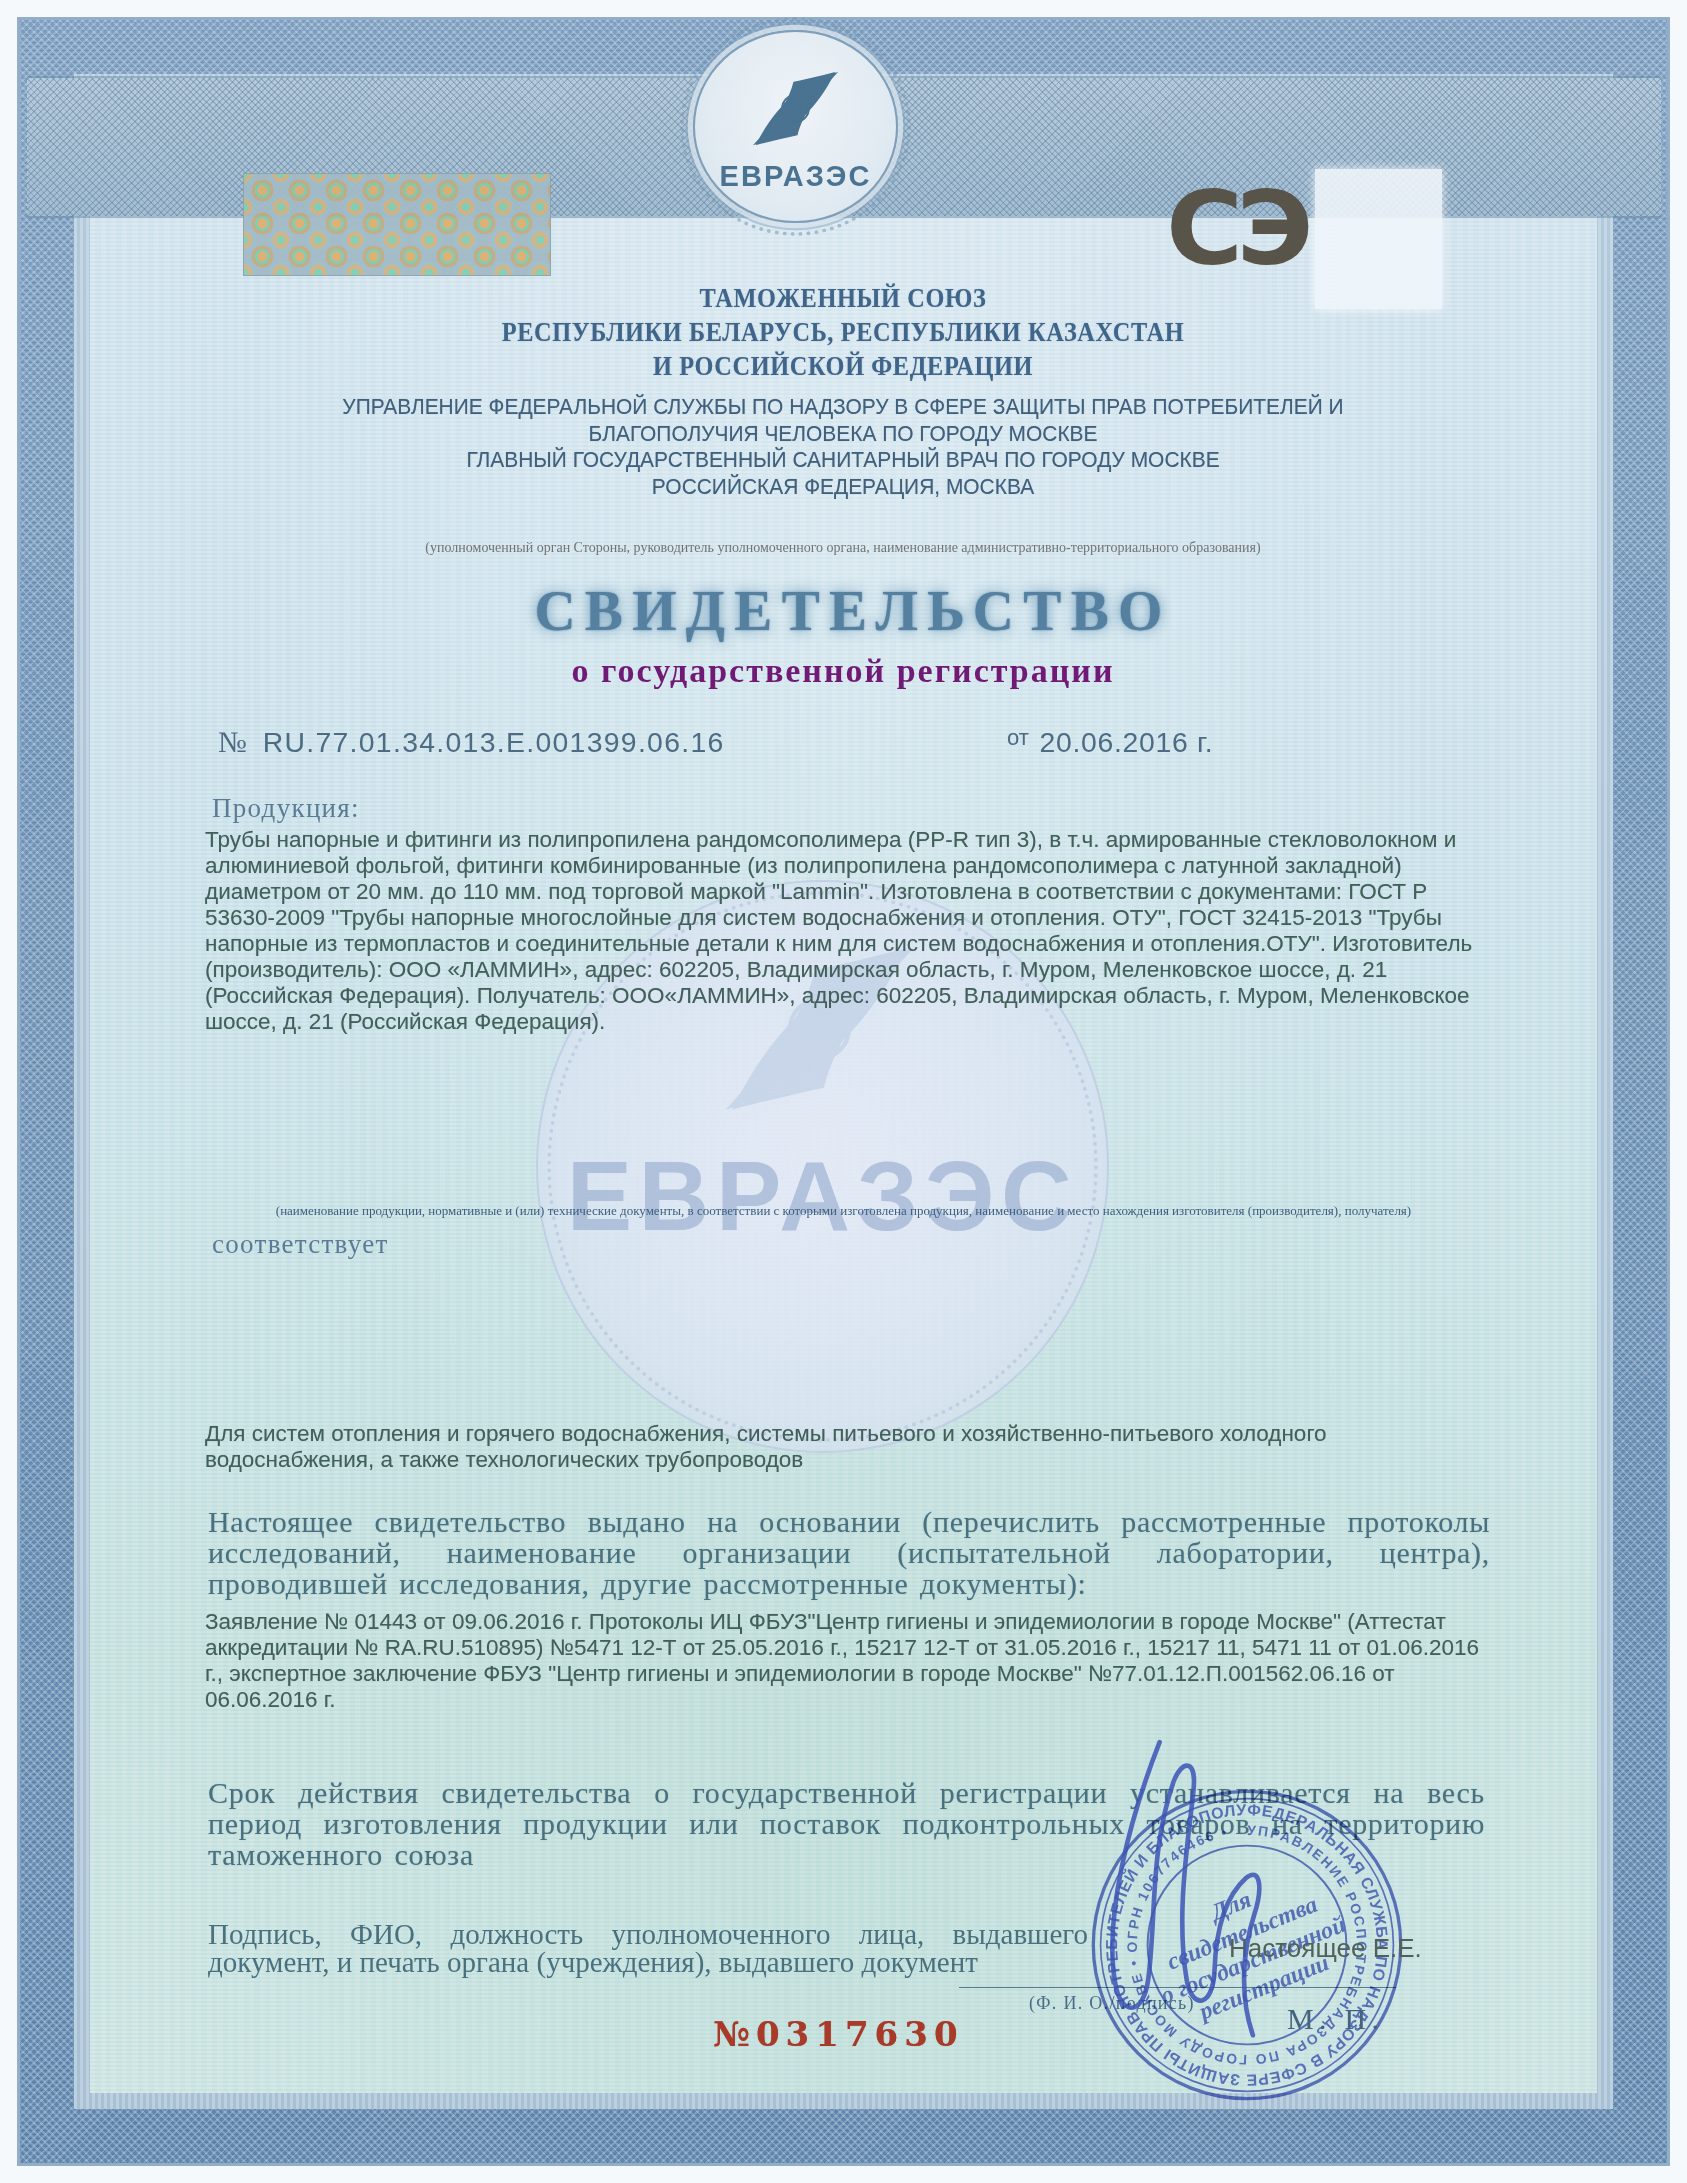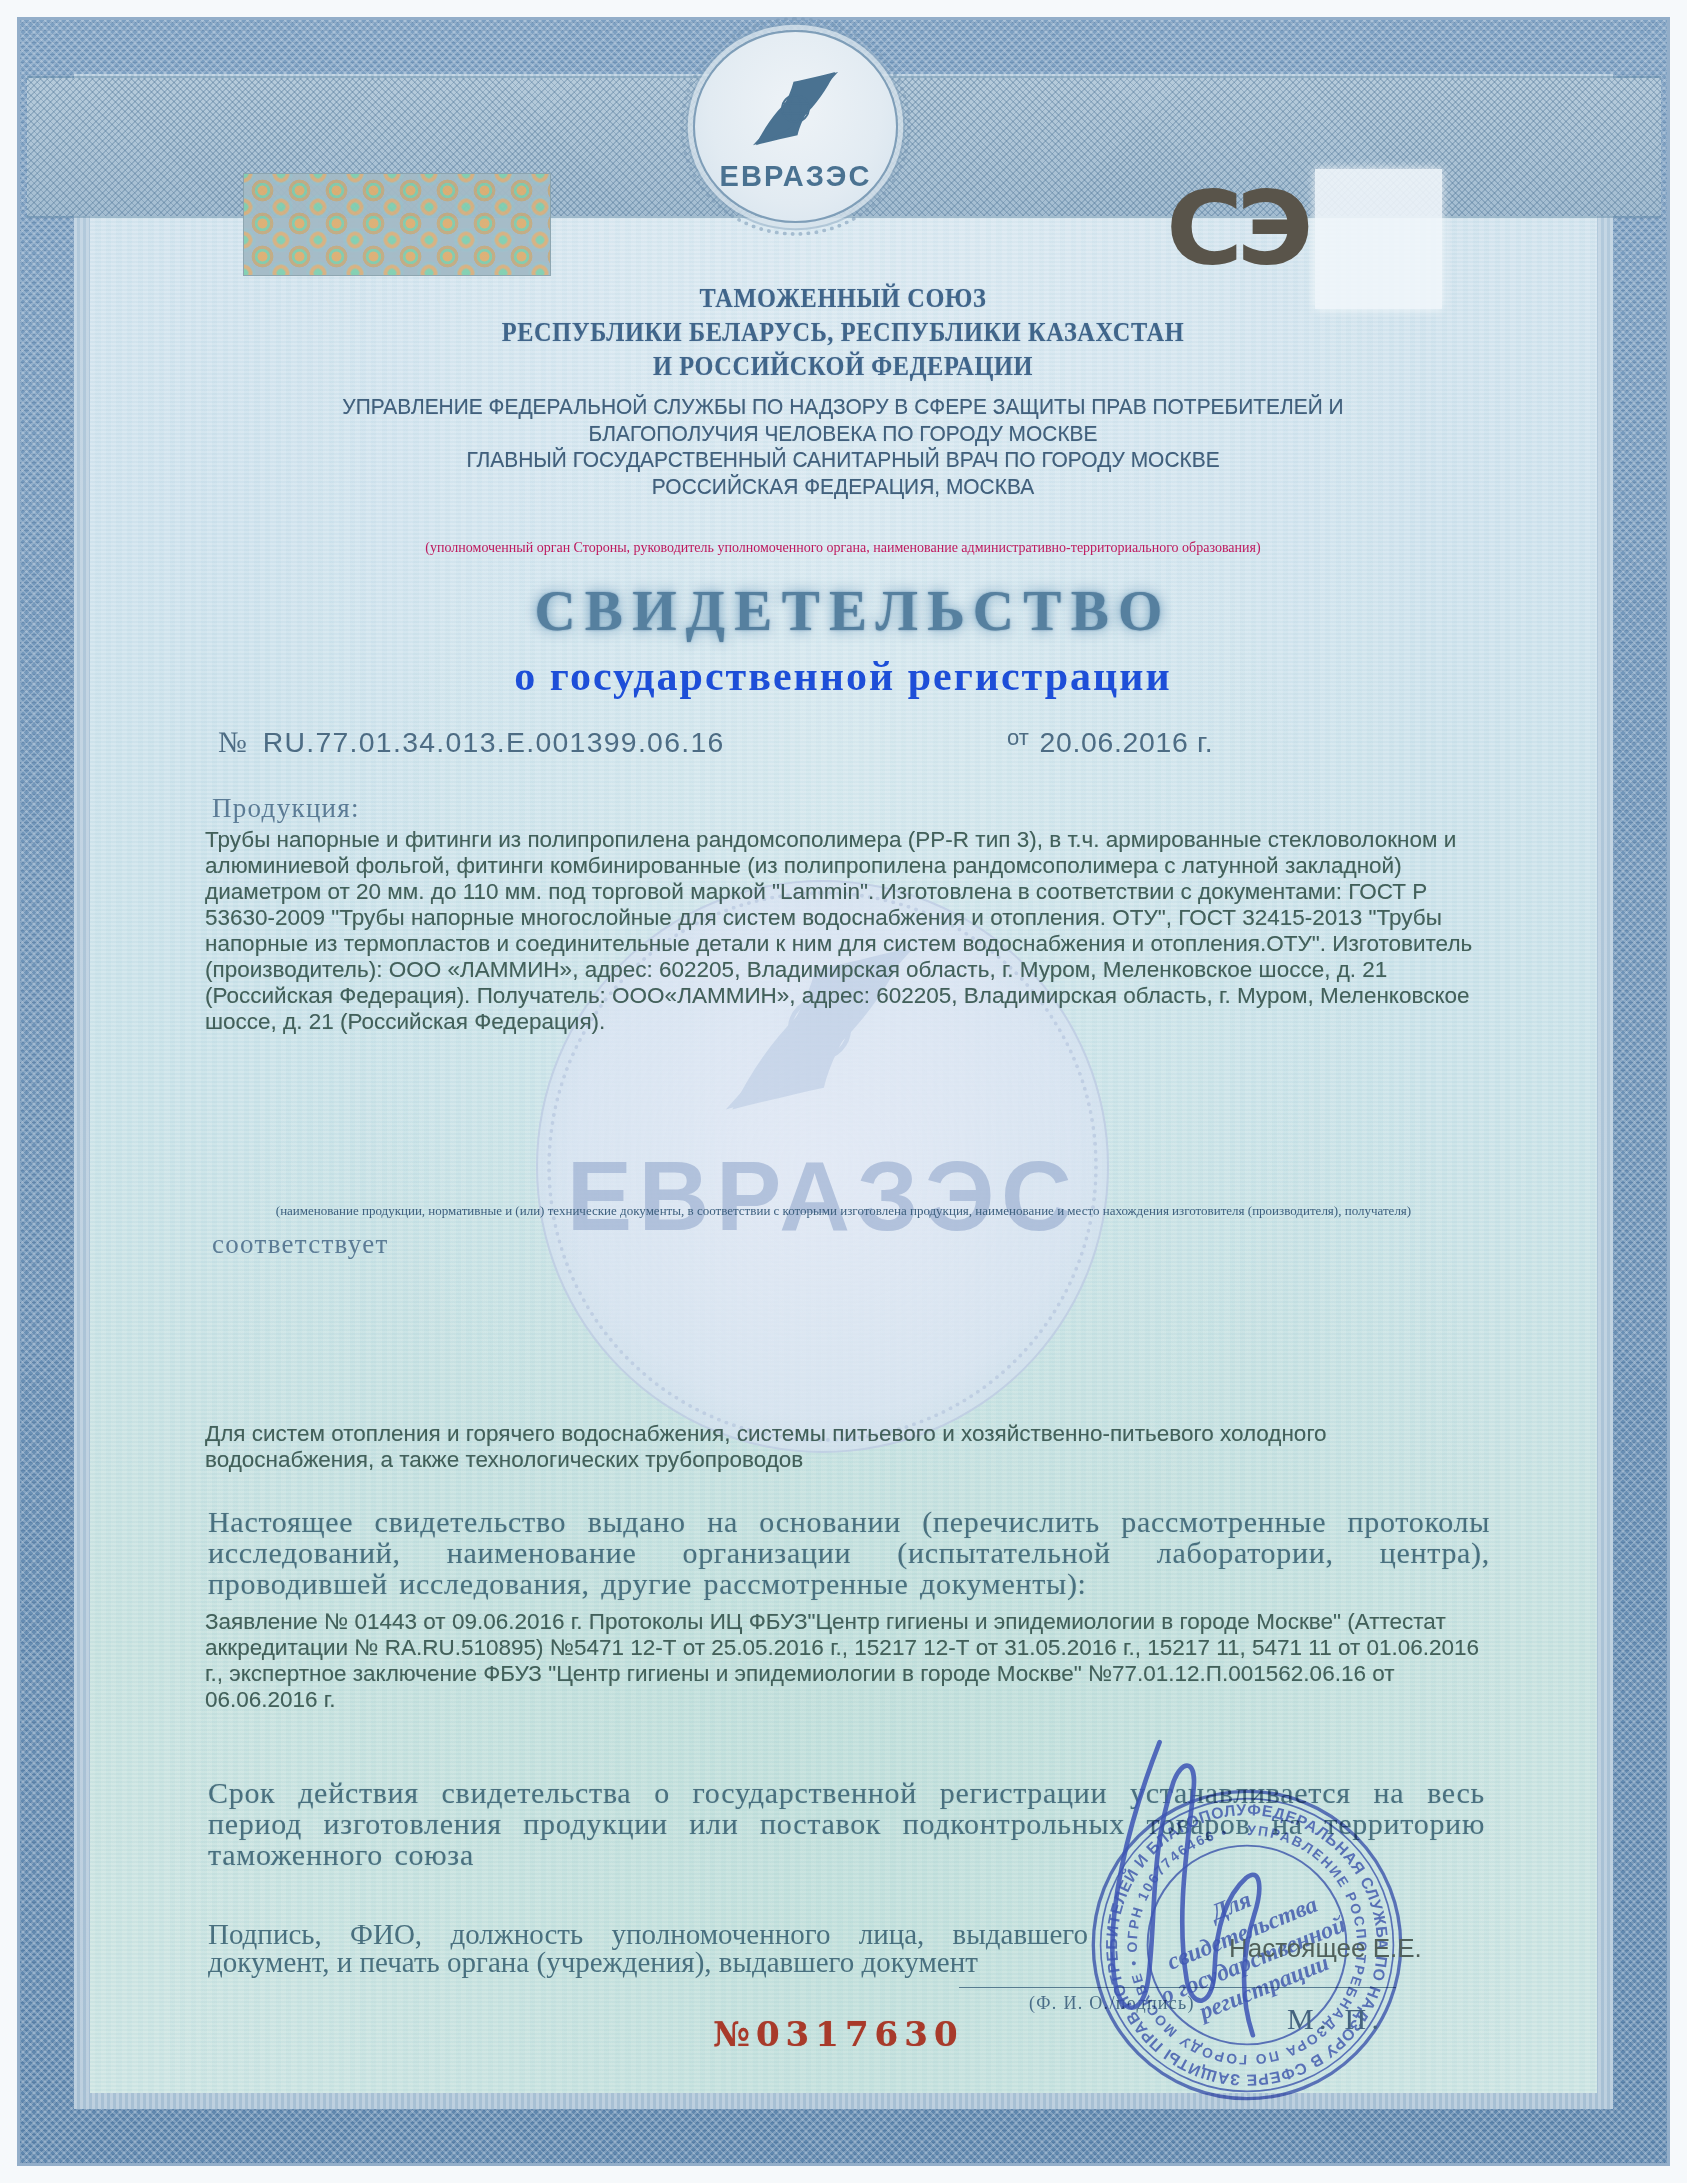--- a/index.html
+++ b/index.html
@@ -58,27 +58,27 @@
   .patch{position:absolute;left:1315px;top:169px;width:127px;height:140px;z-index:3;
     background:rgba(240,246,250,.88);box-shadow:0 0 9.3px rgba(255,255,255,.8);}
   
   .union{position:absolute;left:198px;width:1290px;top:281px;z-index:5;text-align:center;
     font-family:"Liberation Serif",serif;font-weight:bold;font-size:27px;line-height:34px;
     color:#40658a;transform:scaleX(.9);letter-spacing:0.7px;text-shadow:0 0 1.3px rgba(64,101,138,.35);}
   .authority{position:absolute;left:198px;width:1290px;top:394px;z-index:5;text-align:center;
     font-family:"Liberation Sans",sans-serif;font-size:22.5px;line-height:26.5px;color:#41607c;
     transform:scaleX(.93);text-shadow:0 0 0.7px rgba(65,96,124,.4);}
   .authority-caption{position:absolute;left:198px;width:1290px;top:540px;z-index:5;text-align:center;
-    font-family:"Liberation Serif",serif;font-size:14px;color:#be185d;}
+    font-family:"Liberation Serif",serif;font-size:14px;color:#737373;}
   .cert-title{position:absolute;left:208px;width:1290px;top:578px;z-index:5;text-align:center;
     font-family:"Liberation Serif",serif;font-weight:bold;font-size:57px;letter-spacing:9.3px;
     color:var(--title_blue,#56809f);
     text-shadow:0 0 13.2px rgba(95,145,180,.9),0 0 2px rgba(60,100,140,.7);}
   .cert-subtitle{position:absolute;left:198px;width:1290px;top:652px;z-index:5;text-align:center;
-    font-family:"Liberation Serif",serif;font-weight:bold;font-size:42px;letter-spacing:2px;color:#1d4ed8;}
+    font-family:"Liberation Serif",serif;font-weight:bold;font-size:34px;letter-spacing:2px;color:#701a75;}
   
   .reg-row{position:absolute;left:218px;width:1257px;top:725px;z-index:5;color:#4d6c84;}
   .reg-no-label{font-family:"Liberation Serif",serif;font-size:30px;}
   .reg-no-value{font-family:"Liberation Sans",sans-serif;font-size:28.4px;letter-spacing:1.3px;margin-left:16px;}
   .reg-date-wrap{position:absolute;left:789px;top:0;}
   .reg-date-label{font-family:"Liberation Sans",sans-serif;font-size:22px;vertical-align:6.6px;margin-right:10.6px;}
   .reg-date-value{font-family:"Liberation Sans",sans-serif;font-size:28.4px;letter-spacing:0.7px;}
   
   .lbl-serif{position:absolute;z-index:5;font-family:"Liberation Serif",serif;font-size:27px;
     letter-spacing:1.3px;color:#5b7b95;}

